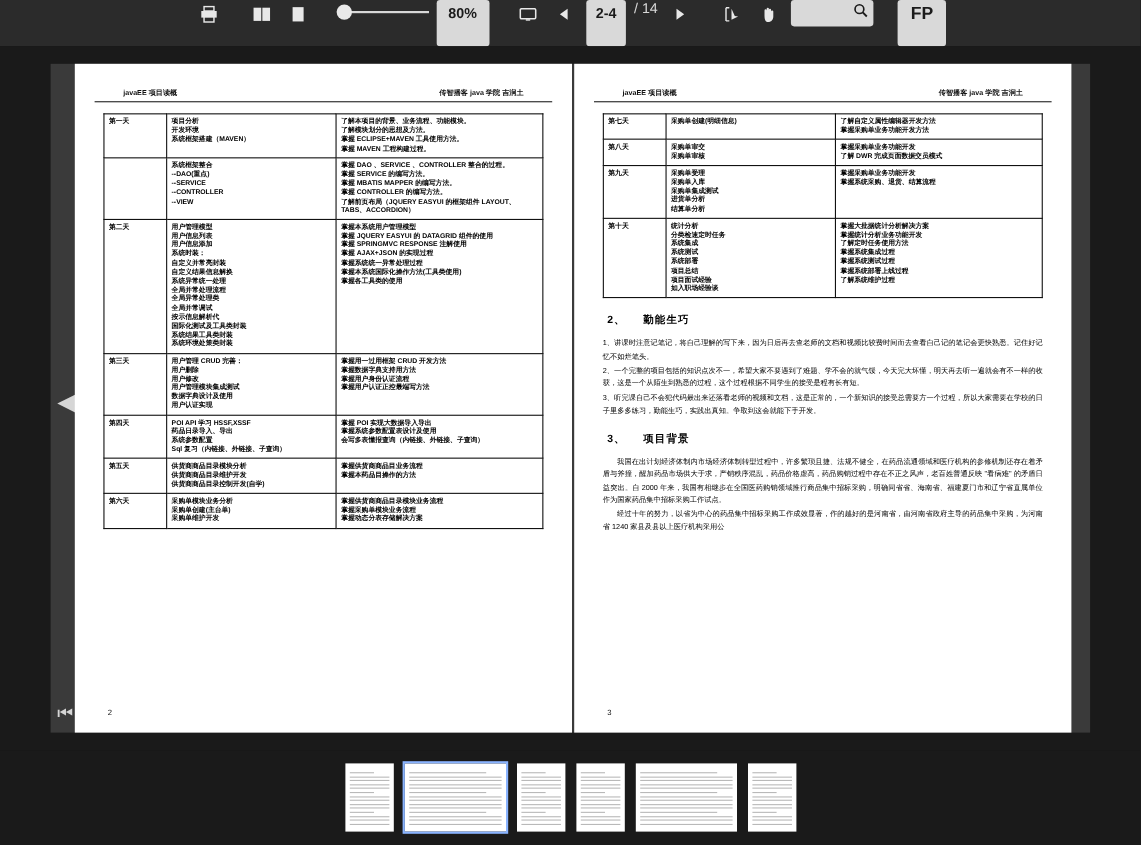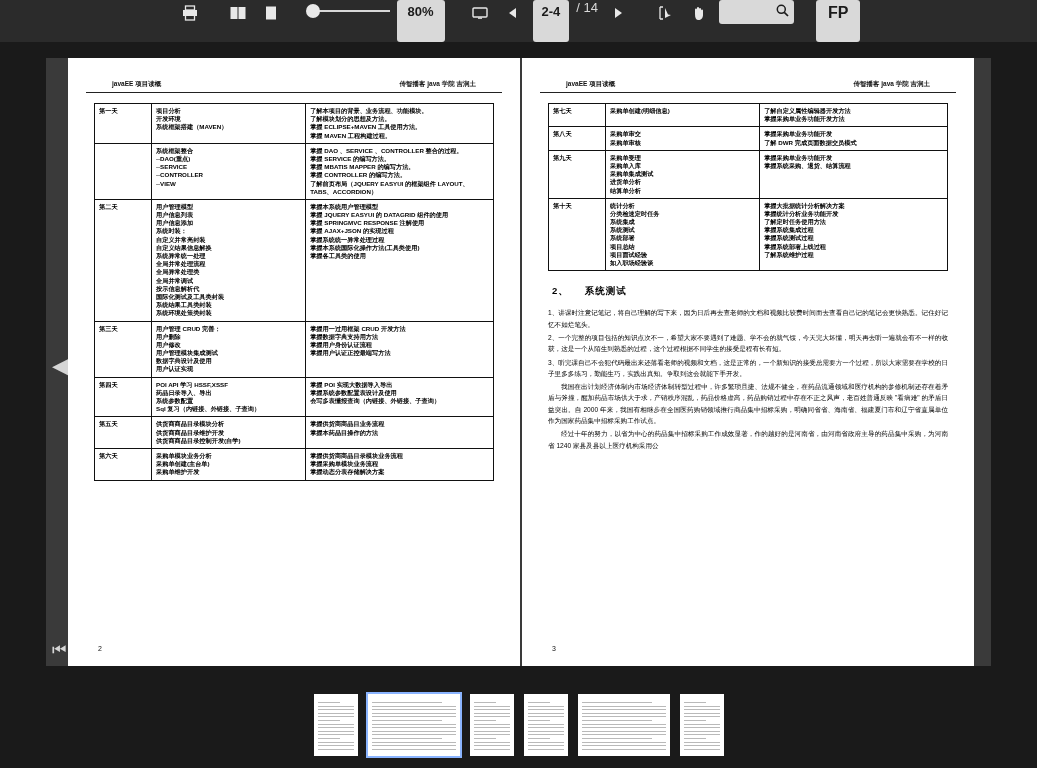--- a/index.html
+++ b/index.html
@@ -521,24 +521,25 @@
 了解定时任务使用方法
 掌握系统集成过程
 掌握系统测试过程
 掌握系统部署上线过程
 了解系统维护过程</div>
               </td>
             </tr>
           </tbody>
       </table>
       <div id="right-sections">
-          <div class="sec-h"><span class="num">2、</span><span>系统测试</span></div>
+          <div class="sec-h"><span class="num">2、</span><span>勤能生巧</span></div>
           <div class="para">1、讲课时注意记笔记，将自己理解的写下来，因为日后再去查老师的文档和视频比较费时间而去查看自己记的笔记会更快熟悉。记住好记忆不如烂笔头。</div>
           <div class="para">2、一个完整的项目包括的知识点次不一，希望大家不要遇到了难题、学不会的就气馁，今天完大坏懂，明天再去听一遍就会有不一样的收获，这是一个从陌生到熟悉的过程，这个过程根据不同学生的接受是程有长有短。</div>
           <div class="para">3、听完课自己不会犯代码最出来还落看老师的视频和文档，这是正常的，一个新知识的接受总需要方一个过程，所以大家需要在学校的日子里多多练习，勤能生巧，实践出真知。争取到这会就能下手开发。</div>
+          <div class="sec-h"><span class="num">3、</span><span>项目背景</span></div>
           <div class="para indent">我国在出计划经济体制内市场经济体制转型过程中，许多繁琐且捷、法规不健全，在药品流通领域和医疗机构的参修机制还存在着矛盾与斧撞，醒加药品市场供大于求，产销秩序混乱，药品价格虚高，药品购销过程中存在不正之风声，老百姓普通反映 "看病难" 的矛盾日益突出。自 2000 年来，我国有相继步在全国医药购销领域推行商品集中招标采购，明确同省省、海南省、福建夏门市和辽宁省直属单位作为国家药品集中招标采购工作试点。</div>
           <div class="para indent">经过十年的努力，以省为中心的药品集中招标采购工作成效显著，作的越好的是河南省，由河南省政府主导的药品集中采购，为河南省 1240 家县及县以上医疗机构采用公</div>
         </div>
     </div>
     <div class="pg-num">3</div>
   </div>
 </div>
 
 <div class="filmstrip">
   <div id="thumbs" style="display:flex;gap:10px;align-items:center;">

